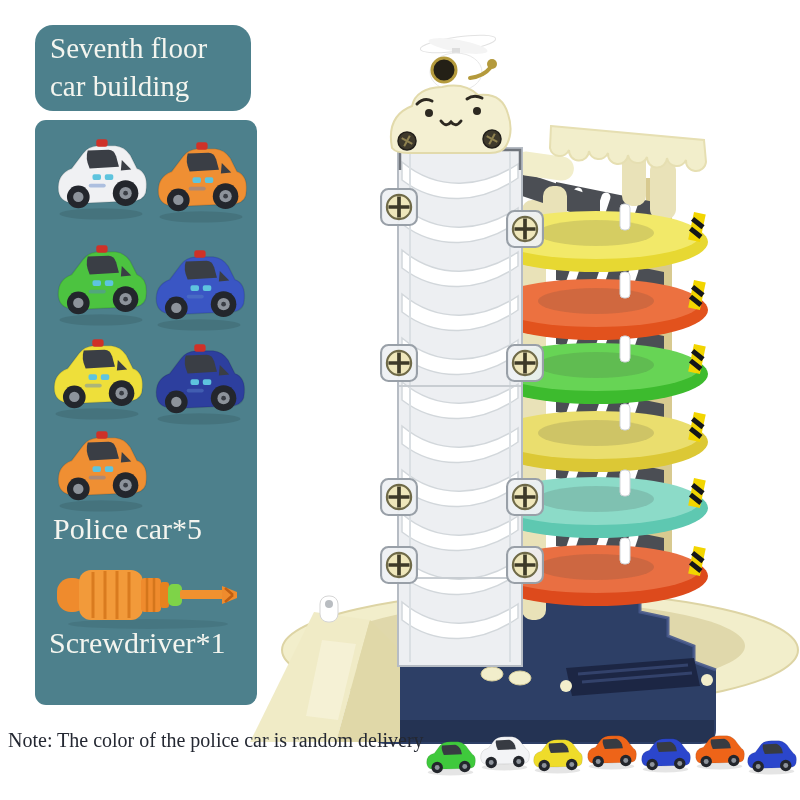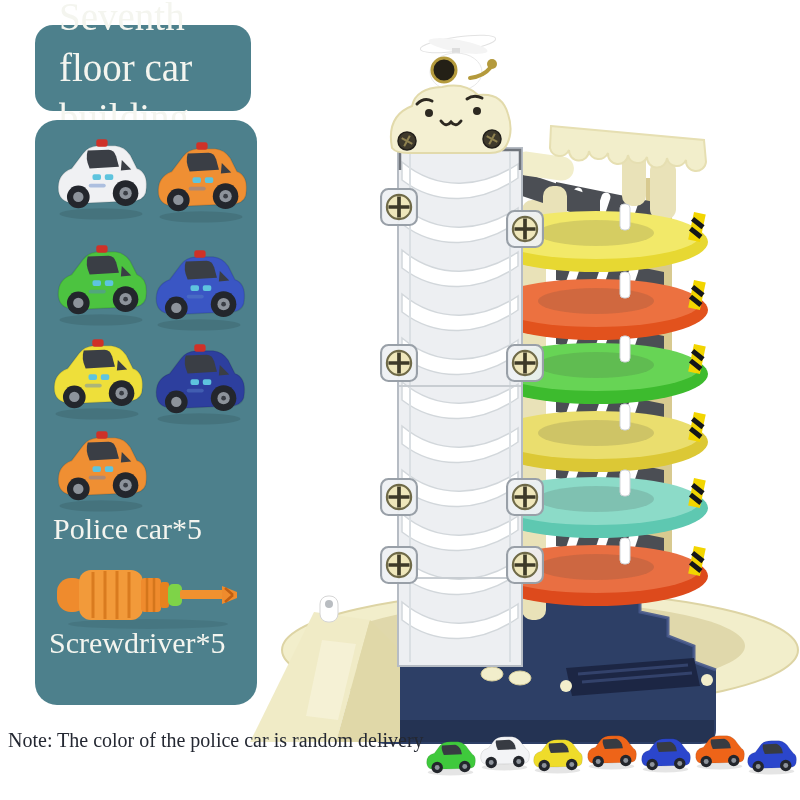--- a/index.html
+++ b/index.html
@@ -2,24 +2,24 @@
 <html style="--background: #ffffff; --panel-teal: #4d808c; --text-cream: #f4f5ef; --note-text: #242832; --cream: #f2eecb; --cream-shade: #e0d8ab; --tan: #d8ca90; --navy: #2d3f66; --navy-shade: #22304f; --slope: #4b4e54; --hazard: #f2d500; --f1m: #e7d832; --f1t: #f2e969; --f2m: #e2521d; --f2t: #ec7140; --f3m: #3dbb2e; --f3t: #67d455; --f4m: #dcc835; --f4t: #eade6e; --f5m: #5ec8b1; --f5t: #8cdbc8; --f6m: #dd4a1c; --f6t: #e96f42;"><head>
 <meta charset="utf-8">
 <style>
   html,body{margin:0;padding:0;background:#fff;}
   body{width:800px;height:800px;overflow:hidden;font-family:"Liberation Serif",serif;}
   .stage{position:relative;width:800px;height:800px;background:#fff;}
 
   
   .title-card{position:absolute;left:35px;top:25px;width:216px;height:86px;
     background:var(--panel-teal,#4d808c);border-radius:18px;color:var(--text-cream,#f4f5ef);
-    font-size:39px;line-height:1.3;display:flex;align-items:center;box-sizing:border-box;
-    padding:0 10px 0 24px;}
+    font-size:29px;line-height:1.3;display:flex;align-items:center;box-sizing:border-box;
+    padding:0 10px 0 15px;}
   .parts-panel{position:absolute;left:35px;top:120px;width:222px;height:585px;
-    background:var(--panel-teal,#4d808c);border-radius:22px;}
+    background:var(--panel-teal,#4d808c);border-radius:11px;}
   .p-car{position:absolute;width:104px;height:88px;}
   .p-car svg{width:100%;height:100%;display:block;}
   .panel-label{position:absolute;color:var(--text-cream,#f4f5ef);font-size:30px;white-space:nowrap;}
   .lbl-police{left:18px;top:392px;}
   .lbl-screw{left:14px;top:506px;}
   .screwdriver{position:absolute;left:18px;top:438px;width:190px;height:72px;}
   .screwdriver svg{width:100%;height:100%;display:block;}
   .pc1{left:14px;top:14px;} .pc2{left:114px;top:17px;}
   .pc3{left:14px;top:120px;} .pc4{left:112px;top:125px;}
   .pc5{left:10px;top:214px;} .pc6{left:112px;top:219px;}
@@ -130,21 +130,21 @@
         <rect x="88" y="20" width="20" height="34" rx="4" fill="#ef8b2d"></rect>
         <path d="M94,20 V54 M101,20 V54" stroke="#d4761c" stroke-width="2.5"></path>
         <rect x="107" y="24" width="9" height="26" rx="3" fill="#e8821f"></rect>
         <rect x="115" y="26" width="14" height="22" rx="5" fill="#7ed348"></rect>
         <rect x="127" y="32" width="44" height="9" rx="2" fill="#f0912f"></rect>
         <path d="M169,28 L184,34 L184,40 L169,46 Z" fill="#ef8b2d"></path>
         <path d="M172,30 L180,37 M172,44 L180,37" stroke="#c05f12" stroke-width="2.5"></path>
       </svg>
     </div>
 
-    <div class="panel-label lbl-screw">Screwdriver*5</div>
+    <div class="panel-label lbl-screw">Screwdriver*1</div>
   </section>
 
   <svg class="tower-svg" viewBox="0 0 800 800">
 
     <g>
       <ellipse cx="540" cy="650" rx="258" ry="58" fill="var(--cream)" stroke="#ddd4a4" stroke-width="2"></ellipse>
       <ellipse cx="540" cy="646" rx="205" ry="44" fill="var(--cream-shade)"></ellipse>
     </g>
 
     <g>

